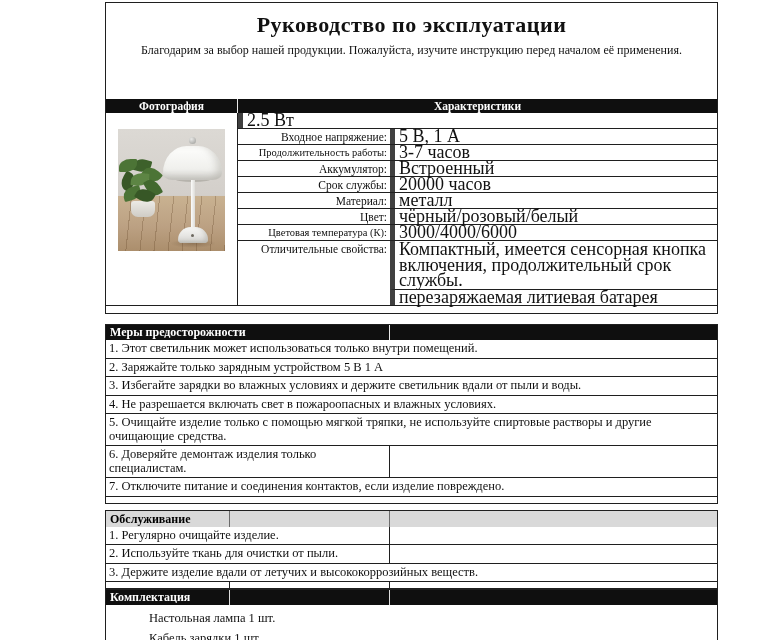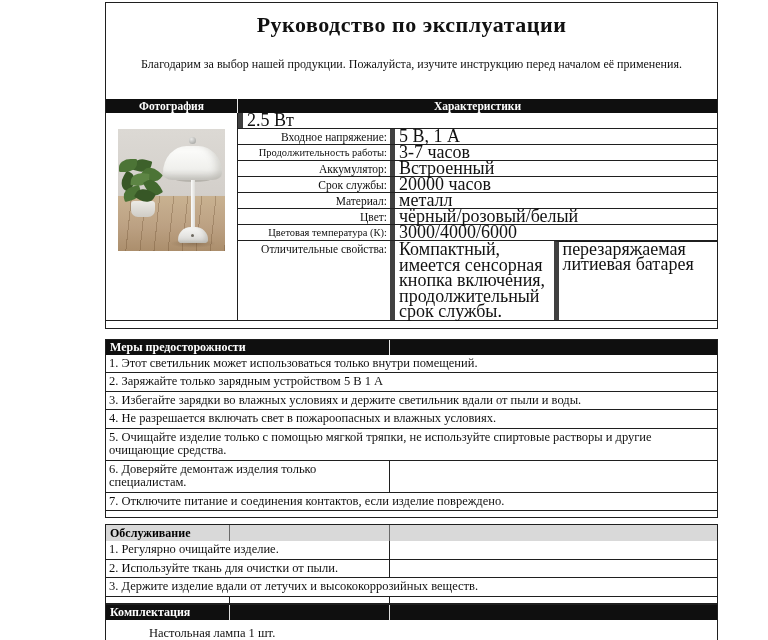--- a/index.html
+++ b/index.html
@@ -4,39 +4,39 @@
 <style>
   * { margin:0; padding:0; box-sizing:border-box; }
   html,body { width:768px; height:640px; overflow:hidden; background:#ffffff;
               font-family:"Liberation Serif","DejaVu Serif",serif; color:#111; }
   .doc { position:absolute; left:105px; top:2px; width:553px; }
 
   
   .block { border:1px solid #1f1f1f; width:613px; background:#fff; }
   .title-area { height:96px; padding-top:9px; }
   .doc-title { font-size:22px; font-weight:bold; text-align:center; letter-spacing:.5px; }
-  .doc-intro { font-size:12px; text-align:center; line-height:17px; margin-top:18px; padding:0 30px; }
+  .doc-intro { font-size:12px; text-align:center; line-height:17px; margin-top:4px; padding:0 30px; }
 
   .bar { display:flex; background:#0f0f0f; color:#fff; font-weight:bold; }
   .header-bar { height:14px; font-size:11.5px; line-height:14px; }
   .header-bar .c1 { width:132px; text-align:center; border-right:1px solid #e8e8e8; }
   .header-bar .c2 { flex:1; text-align:center; }
 
   .char-body { display:flex; }
   .photo-cell { width:132px; border-right:1px solid #1f1f1f; padding:16px 0 0 12px; }
   .char-rows { flex:1; display:flex; flex-direction:column; }
   .crow { display:flex; border-bottom:1px solid #1f1f1f; min-height:15.5px; }
   .crow.last { border-bottom:none; flex:1; }
   .clabel { width:152px; text-align:right; padding-right:3px; font-size:11.5px;
             display:flex; align-items:center; justify-content:flex-end; line-height:12px; }
   .crow:nth-child(3) .clabel, .crow:nth-child(8) .clabel { font-size:10.5px; }
   .cvalue { flex:1; border-left:5px solid #404040; padding-left:4px; font-size:18px;
             display:flex; align-items:center; line-height:15px; }
   .crow.last .clabel { align-items:flex-start; padding-top:2px; }
-  .cvalue-stack { flex:1; display:flex; flex-direction:row; }
+  .cvalue-stack { flex:1; display:flex; flex-direction:column; }
   .cvalue-stack .cvalue { display:block; }
   .cvalue-stack .v-top { min-height:48px; padding-top:1px; line-height:15.5px; }
   .cvalue-stack .v-bottom { border-top:1px solid #1f1f1f; min-height:15.5px; line-height:15px; }
   .spacer { height:8px; border-top:1px solid #1f1f1f; }
 
   
   .gap10 { height:10px; } .gap6 { height:6px; }
   .section-bar { height:15px; font-size:12px; line-height:15px; }
   .section-bar .left { width:284px; padding-left:4px; border-right:1px solid #e8e8e8; }
   .section-bar .right { flex:1; }

